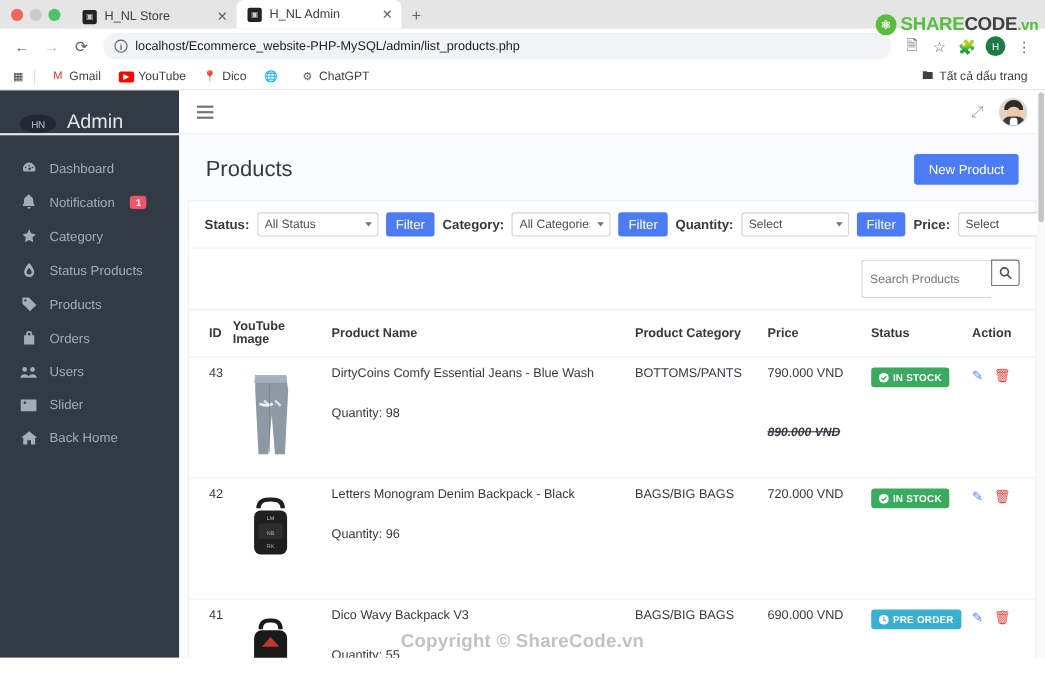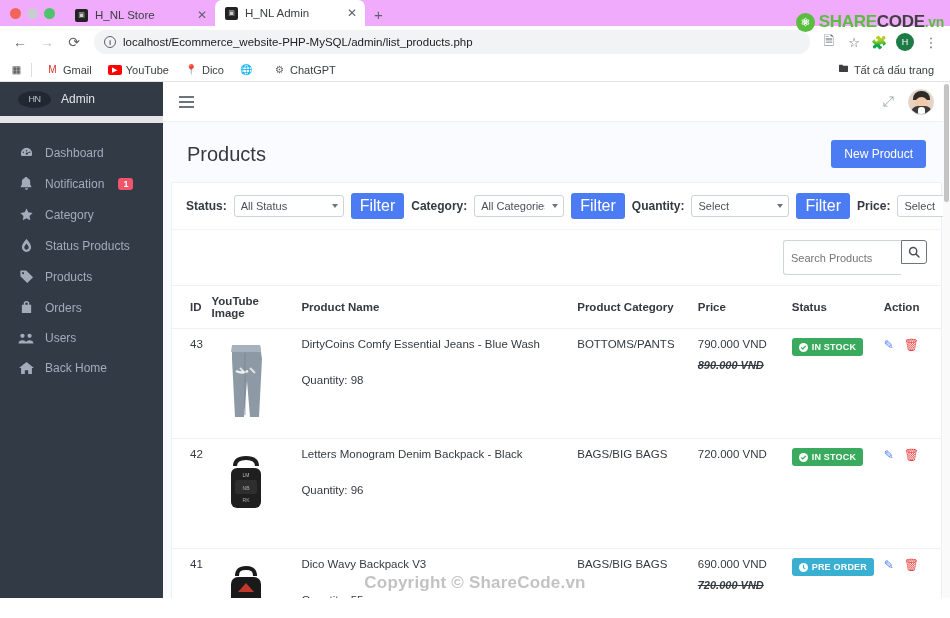--- a/index.html
+++ b/index.html
@@ -9,21 +9,21 @@
     background: #ffffff;
     font-size: 13px;
     color: #212529;
   }
 
   
   .browser { width: 950px; height: 618px; position: relative; }
 
   .tabstrip {
     height: 26px;
-    background: #f0abfc;
+    background: #e5e5e5;
     display: flex;
     align-items: flex-end;
     padding-left: 8px;
     position: relative;
   }
   .lights { display: flex; align-items: center; gap: 6px; height: 26px; padding: 0 10px 0 2px; }
   .light { width: 11px; height: 11px; border-radius: 50%; }
   .l-red { background: #f2655a; }
   .l-yellow { background: #c9ccd0; }
   .l-green { background: #4fc36c; }
@@ -130,31 +130,31 @@
   .page { position: relative; height: 516px; background: #fff; overflow: hidden; }
 
   .sidebar {
     position: absolute; left: 0; top: 0;
     width: 163px; height: 516px;
     background: #323a46;
     color: #98a6ad;
   }
   .brand {
     height: 41px;
-    display: flex; align-items: center; gap: 10px;
+    display: flex; align-items: flex-end; gap: 10px;
     padding: 0 18px;
-    border-bottom: 7px solid #e5e5e5;
+    border-bottom: 2px solid #e5e5e5;
   }
   .brand-mark {
     width: 33px; height: 17px; border-radius: 50%;
     background: #222831; color: #b9c1c9;
     display: flex; align-items: center; justify-content: center;
     font-size: 9px; letter-spacing: -0.5px;
   }
-  .brand-name { color: #e3e6e9; font-size: 12px; }
+  .brand-name { color: #e3e6e9; font-size: 18px; }
 
   .nav { padding-top: 14px; }
   .nav-item {
     display: flex; align-items: center; gap: 11px;
     padding: 8px 18px;
     font-size: 12px;
     color: #a3acb8;
   }
   .nav-ico { width: 16px; display: flex; align-items: center; justify-content: center; color: #a3acb8; }
   .nav-ico svg { display: block; }
@@ -226,21 +226,21 @@
     border-right: 3.5px solid transparent;
     border-top: 4px solid #6c757d;
     pointer-events: none;
   }
   .w-status { width: 110px; }
   .w-cat { width: 90px; }
   .w-qty { width: 98px; }
   .w-price { width: 98px; }
   .btn-filter {
     background: #4c7cf3; color: #fff; border: none;
-    border-radius: 3px; font-size: 16px;
+    border-radius: 3px; font-size: 12px;
     padding: 4px 9px; font-family: inherit;
   }
 
   .search-row { padding: 10px 14px; display: flex; justify-content: flex-end; }
   .search-input {
     width: 118px; height: 35px;
     border: 1px solid #ced4da; border-right: none;
     border-radius: 3px 0 0 3px;
     font-size: 11px; padding: 0 7px; color: #495057;
     font-family: inherit; outline: none;
@@ -281,21 +281,21 @@
 
   .thumb {
     width: 68px; height: 86px;
     background: #fff;
     display: flex; align-items: center; justify-content: center;
     position: relative; overflow: hidden;
   }
   .thumb.small { width: 48px; height: 62px; margin-left: 10px; margin-top: 6px; }
 
   .qty { margin-top: 24px; font-size: 11.5px; color: #343a40; }
-  .oldprice { margin-top: 9px; font-size: 11px; font-weight: bold; color: #343a40; text-decoration: line-through; font-style: italic; }
+  .oldprice { margin-top: 41px; font-size: 11px; font-weight: bold; color: #343a40; text-decoration: line-through; font-style: italic; }
 
   .badge {
     display: inline-flex; align-items: center; gap: 4px;
     color: #fff; font-size: 9px; font-weight: bold;
     padding: 4px 7px; border-radius: 3px;
     letter-spacing: 0.2px;
   }
   .badge.instock { background: #3aab5e; }
   .badge.preorder { background: #39afd1; }
 
@@ -466,20 +466,29 @@
           <span class="nav-ico">
             <svg width="16" height="13" viewBox="0 0 18 14" fill="currentColor">
                 <circle cx="5" cy="4" r="2.4"></circle>
                 <circle cx="13" cy="4" r="2.4"></circle>
                 <path d="M.6 12.5c0-2.2 2-3.6 4.4-3.6s4.4 1.4 4.4 3.6zM8.8 12.5c0-2.2 2-3.6 4.2-3.6s4.4 1.4 4.4 3.6z"></path>
               </svg>
           </span>
           <span>Users</span>
         </div>
 
+        <div class="nav-item">
+          <span class="nav-ico">
+            <svg width="16" height="13" viewBox="0 0 18 14" fill="currentColor">
+                <path d="M1 1h16v12H1zm2 9l3.5-4 2.5 3 2-2.2L15 11H3z"></path>
+                <circle cx="5.2" cy="4.4" r="1.3" fill="#323a46"></circle>
+              </svg>
+          </span>
+          <span>Slider</span>
+        </div>
 
         <div class="nav-item">
           <span class="nav-ico">
             <svg width="15" height="14" viewBox="0 0 16 15" fill="currentColor">
                 <path d="M8 1L0 7.4h2.2V14h4V10h3.6v4h4V7.4H16z"></path>
               </svg>
           </span>
           <span>Back Home</span>
         </div>
 

